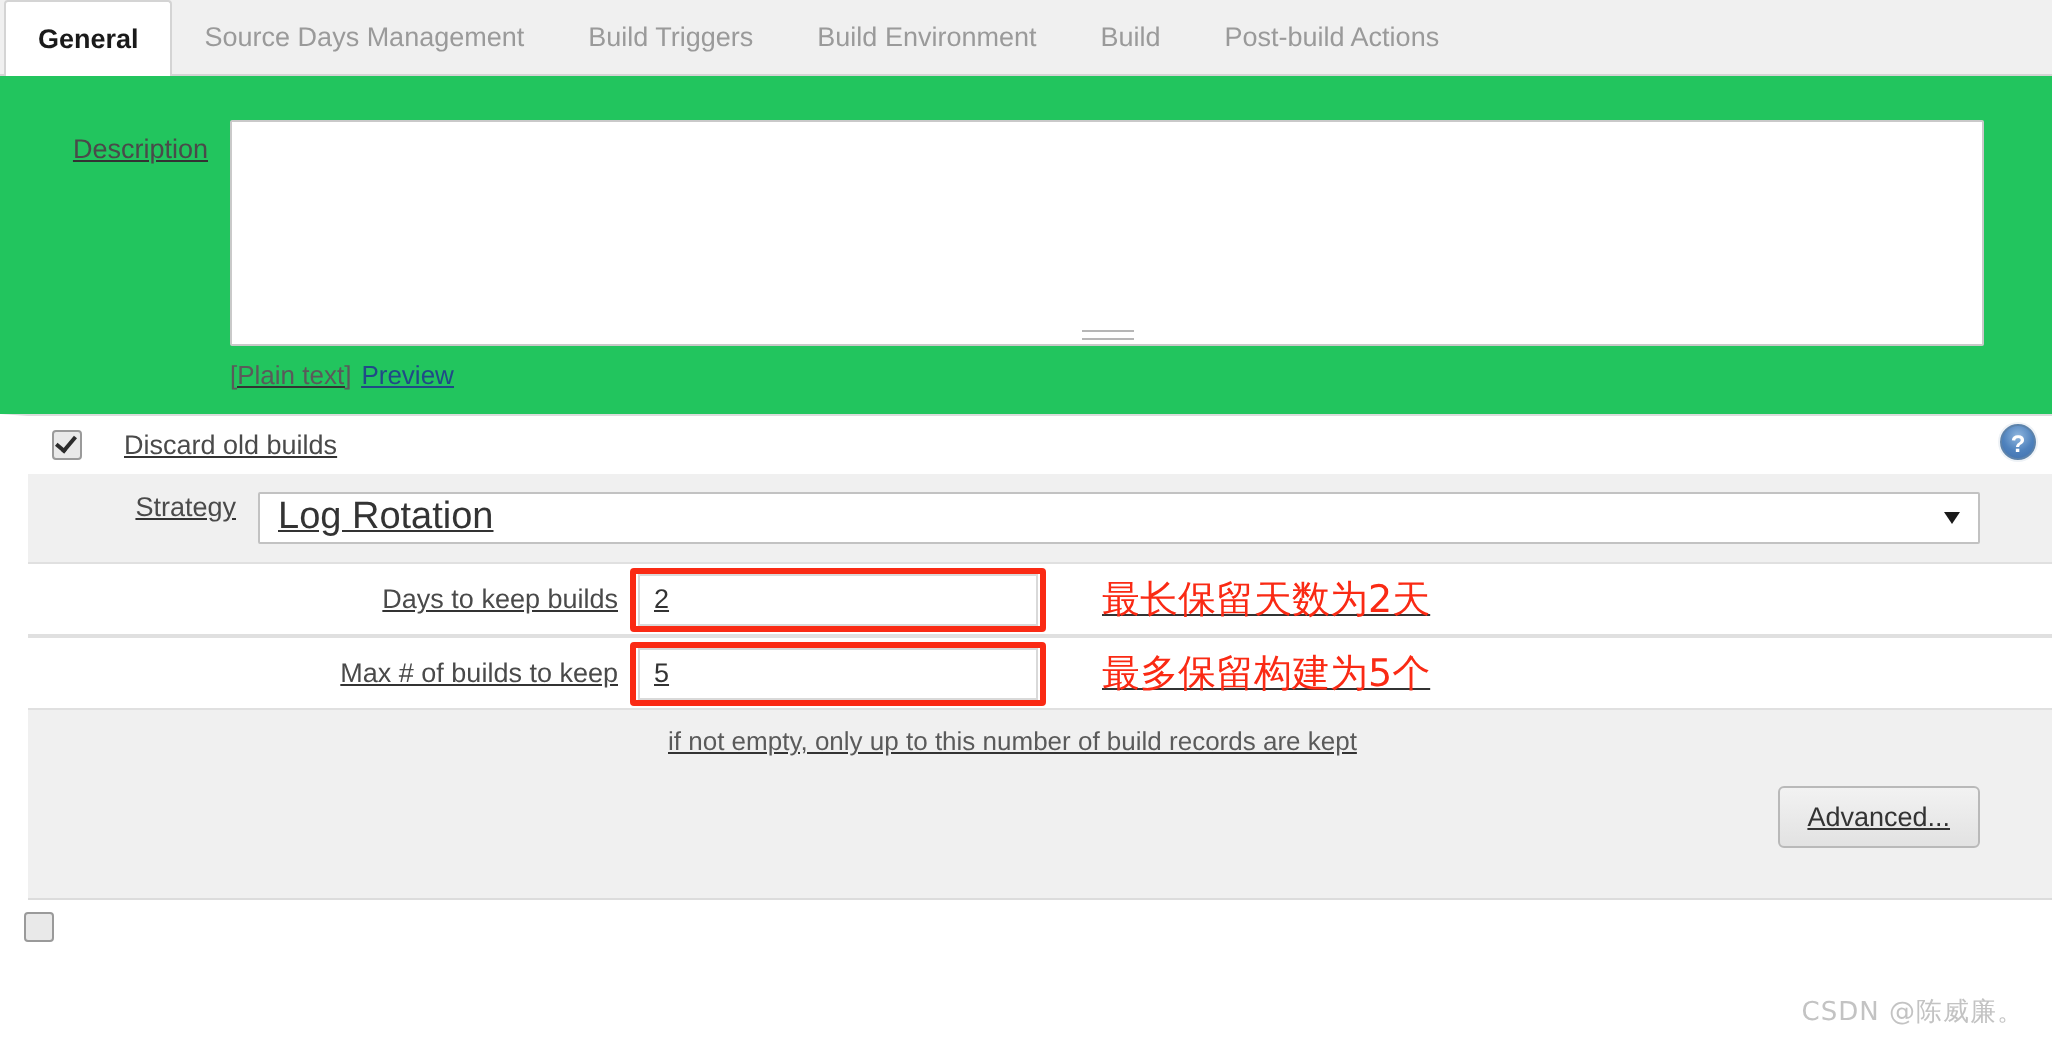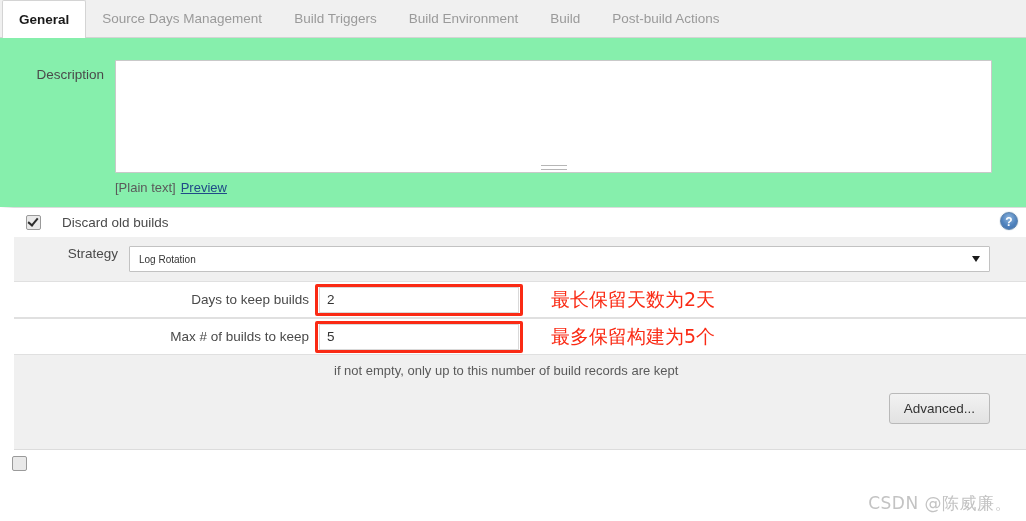--- a/index.html
+++ b/index.html
@@ -45,21 +45,22 @@
     border-left: 1px solid #d4d4d4;
     border-right: 1px solid #d4d4d4;
     border-top: 1px solid #d4d4d4;
     margin-bottom: -1px;
     border-radius: 2px 2px 0 0;
   }
 
   
   .form-area {
     position: relative;
-    background: #86efac;
+    background: #22c55e;
+    text-decoration: underline;
   }
   .row {
     display: flex;
     align-items: flex-start;
   }
   .label-cell {
     width: 115px;
     flex: 0 0 115px;
     text-align: right;
     padding-right: 11px;
@@ -194,21 +195,21 @@
     margin-right: 36px;
     height: 26px;
     background: #ffffff;
     border: 1px solid #c2c2c2;
     display: flex;
     align-items: center;
     padding: 0 9px;
     box-sizing: border-box;
     position: relative;
     color: #333333;
-    font-size: 10px;
+    font-size: 19px;
     cursor: pointer;
     border-radius: 1px;
   }
   .select-arrow {
     position: absolute;
     right: 9px;
     top: 50%;
     transform: translateY(-50%);
     width: 0;
     height: 0;
@@ -307,21 +308,21 @@
     height: 18px;
     box-sizing: border-box;
   }
 
   
   .watermark {
     position: absolute;
     right: 14px;
     bottom: 6px;
     color: #c3c3c3;
-    font-size: 17px;
+    font-size: 13px;
     letter-spacing: 0.5px;
     font-family: "DejaVu Sans", "Liberation Sans", sans-serif;
     pointer-events: none;
   }
 </style>
 </head>
 <body>
 
 <div class="tab-bar">
   <div class="tab active">

